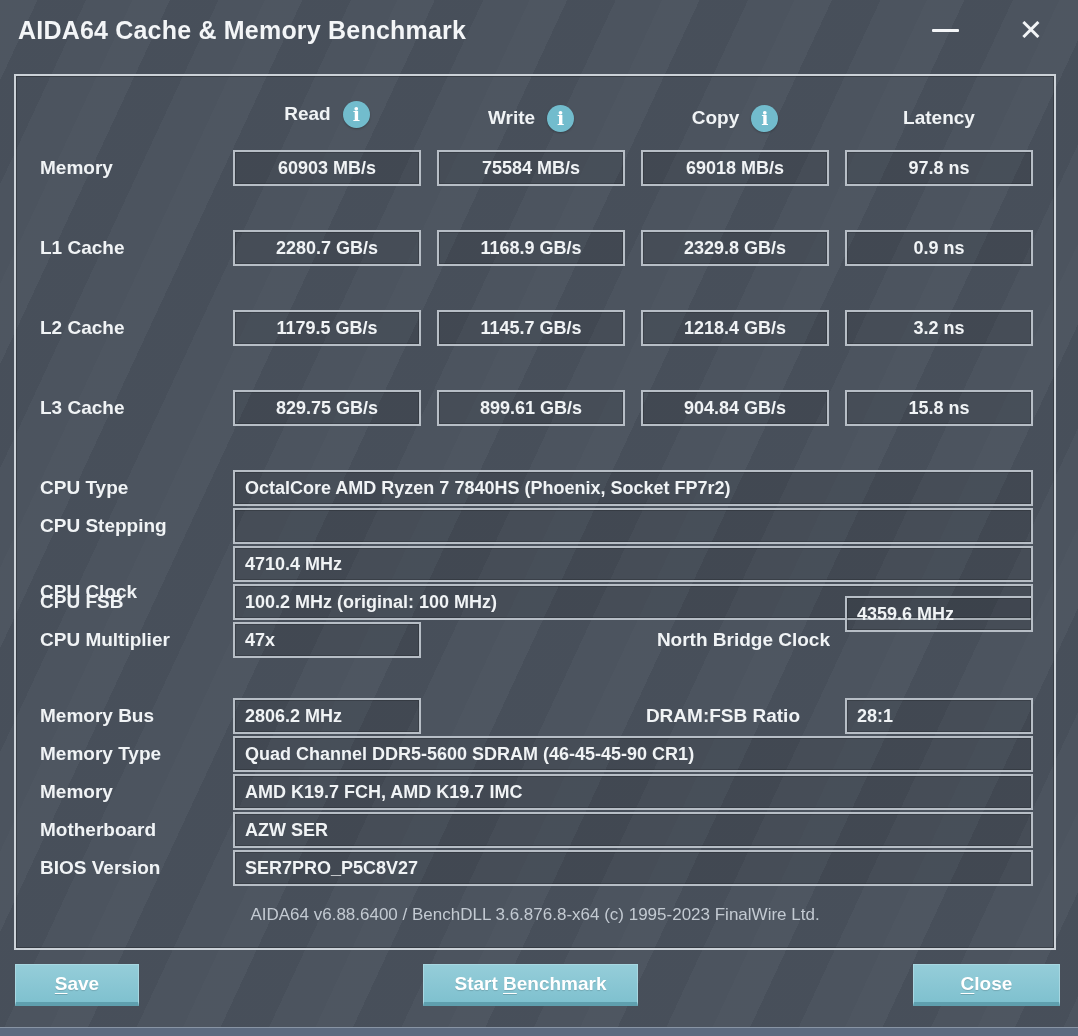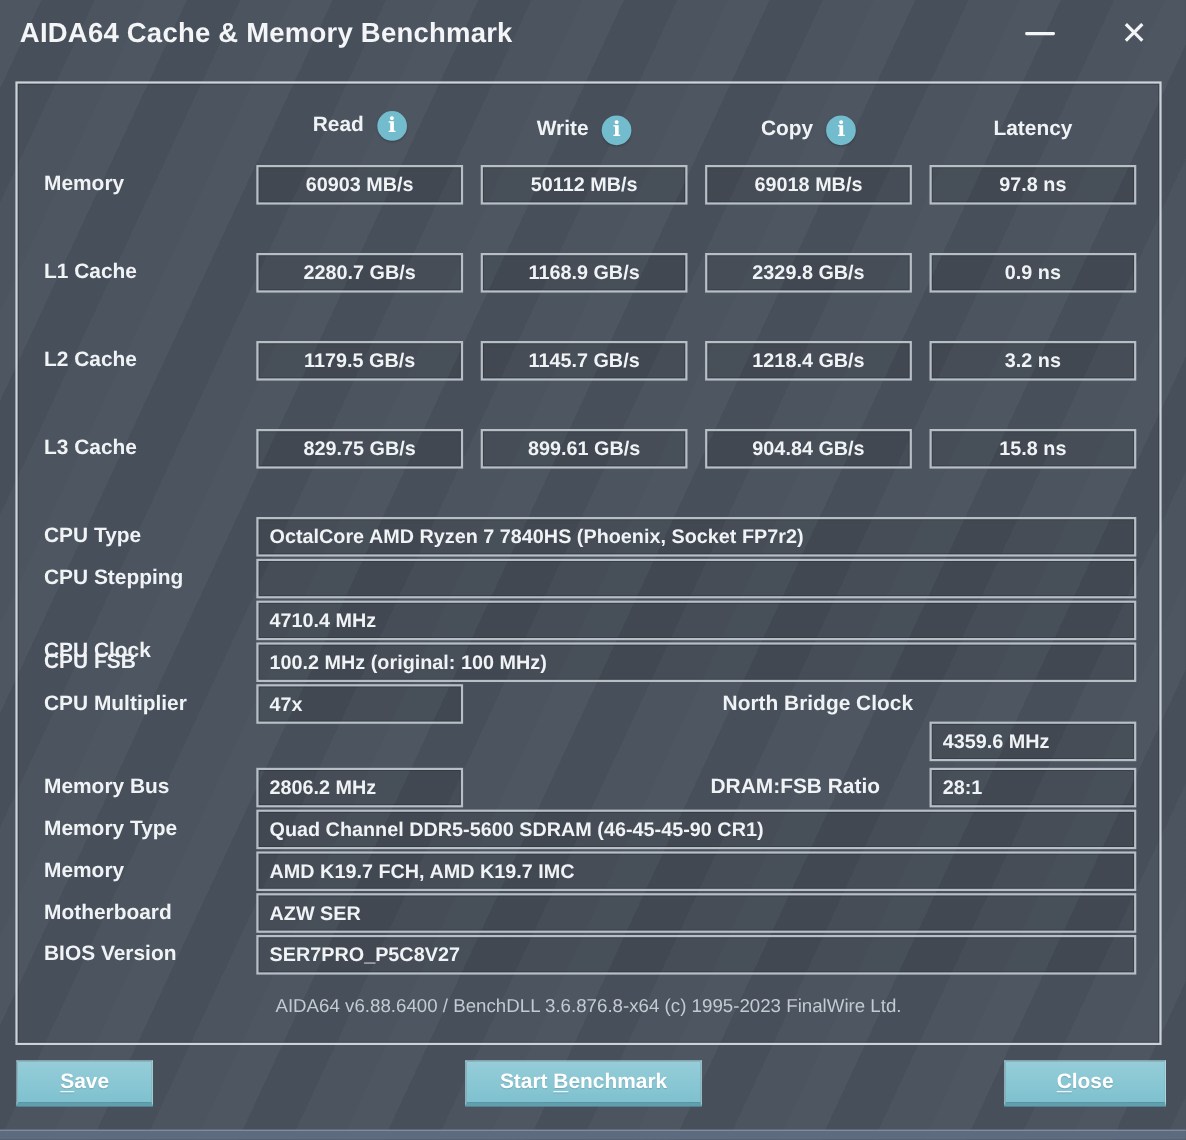--- a/index.html
+++ b/index.html
@@ -143,21 +143,21 @@
   <div class="hdr" style="left:641px; top:101px;">
     <span>Copy</span>
     <span class="info-ic">i</span>
   </div>
   <div class="hdr" style="left:845px; top:101px;">
     <span>Latency</span>
   </div>
 
   <div class="rowlabel" style="top:150px;">Memory</div>
   <div class="cell" style="left:233px; top:150px;">60903 MB/s</div>
-  <div class="cell" style="left:437px; top:150px;">50112 MB/s</div>
+  <div class="cell" style="left:437px; top:150px;">75584 MB/s</div>
   <div class="cell" style="left:641px; top:150px;">69018 MB/s</div>
   <div class="cell" style="left:845px; top:150px;">97.8 ns</div>
 
   <div class="rowlabel" style="top:230px;">L1 Cache</div>
   <div class="cell" style="left:233px; top:230px;">2280.7 GB/s</div>
   <div class="cell" style="left:437px; top:230px;">1168.9 GB/s</div>
   <div class="cell" style="left:641px; top:230px;">2329.8 GB/s</div>
   <div class="cell" style="left:845px; top:230px;">0.9 ns</div>
 
   <div class="rowlabel" style="top:310px;">L2 Cache</div>
@@ -180,21 +180,21 @@
 
   <div class="rowlabel" style="top:546px;margin-top:28px;">CPU Clock</div>
   <div class="cell wide" style="left:233px; top:546px;">4710.4 MHz</div>
 
   <div class="rowlabel" style="top:584px;">CPU FSB</div>
   <div class="cell wide" style="left:233px; top:584px;">100.2 MHz  (original: 100 MHz)</div>
 
   <div class="rowlabel" style="top:622px;">CPU Multiplier</div>
   <div class="cell left" style="left:233px; top:622px;">47x</div>
   <div class="inlinelabel" style="left:437px; top:622px; width:393px;">North Bridge Clock</div>
-  <div class="cell left" style="left:845px; top:656px;">4359.6 MHz</div>
+  <div class="cell left" style="left:845px; top:596px;">4359.6 MHz</div>
 
   <div class="rowlabel" style="top:698px;">Memory Bus</div>
   <div class="cell left" style="left:233px; top:698px;">2806.2 MHz</div>
   <div class="inlinelabel" style="left:437px; top:698px; width:363px;">DRAM:FSB Ratio</div>
   <div class="cell left" style="left:845px; top:698px;">28:1</div>
 
   <div class="rowlabel" style="top:736px;">Memory Type</div>
   <div class="cell wide" style="left:233px; top:736px;">Quad Channel DDR5-5600 SDRAM  (46-45-45-90 CR1)</div>
 
   <div class="rowlabel" style="top:774px;">Memory</div>

